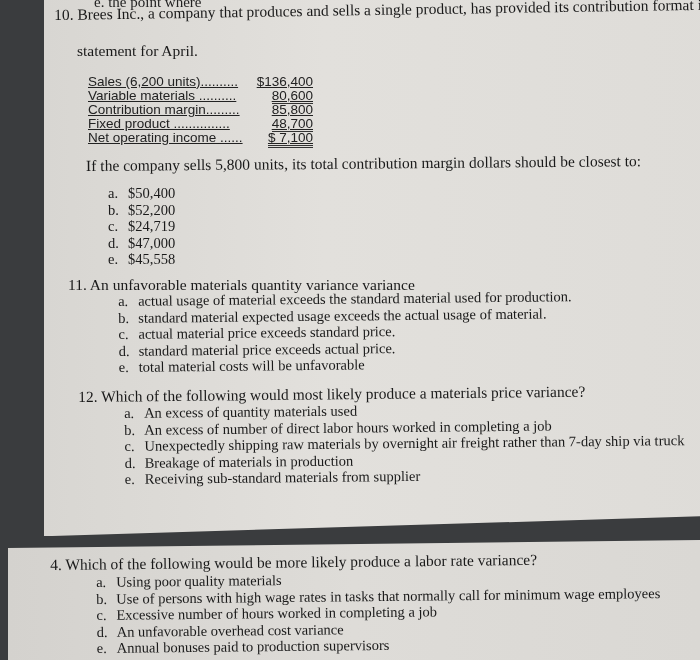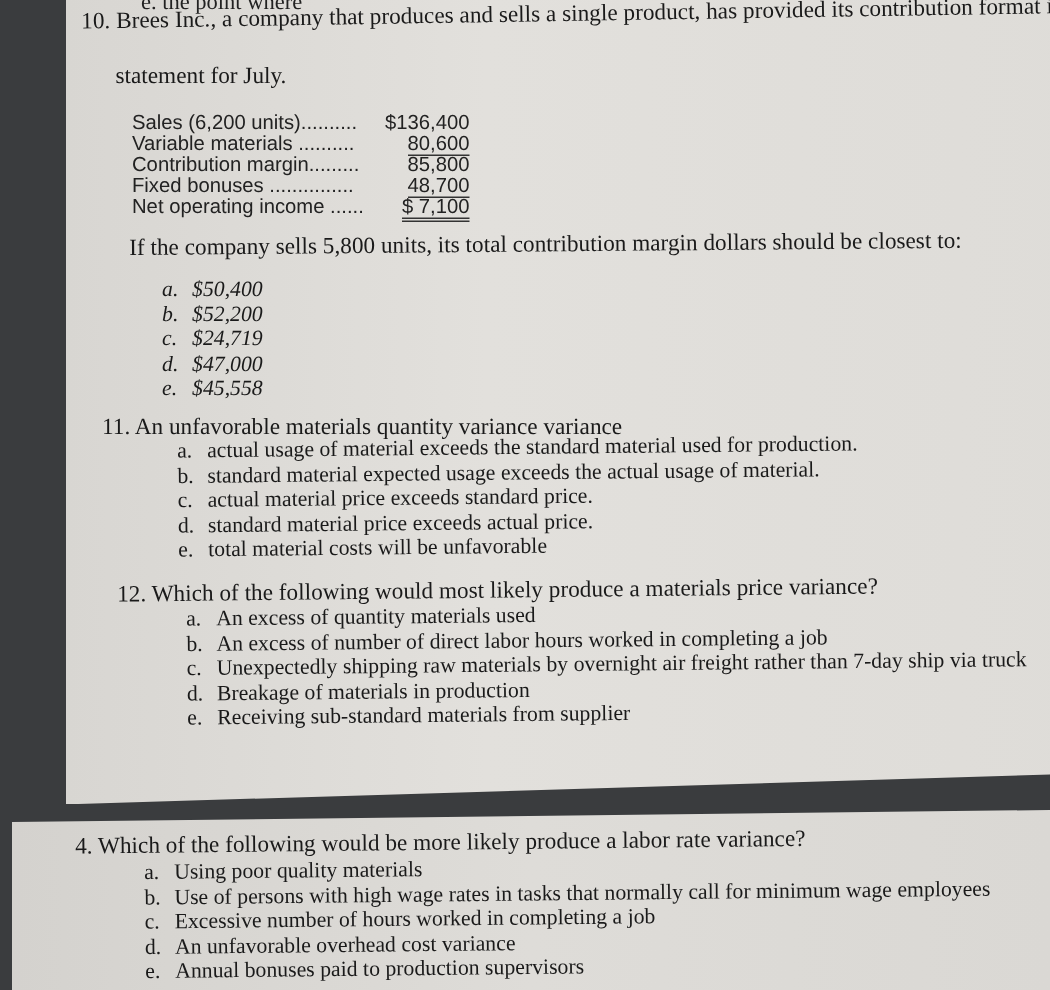--- a/index.html
+++ b/index.html
@@ -13,63 +13,63 @@
       position: absolute; left: 0; background: linear-gradient(90deg, #d8d6d2 0%, #e2e0dc 40%, #dedcd8 100%);
     }
     .page-top { top: 0; width: 700px; height: 536px; clip-path: polygon(0 0, 100% 0, 100% 515px, 8px 536px, 0 536px); margin-left: 44px; }
     .page-bottom { top: 540px; left: 8px; width: 692px; height: 120px; background: linear-gradient(90deg, #d4d2ce 0%, #dedcd8 50%, #dad8d4 100%); clip-path: polygon(0 8px, 100% 0, 100% 100%, 0 100%); }
     .abs { position: absolute; white-space: nowrap; }
     .cut { top: -6px; left: 50px; font-size: 15px; color: #222; }
     .qtext { font-size: 15.5px; line-height: 18px; }
     .opt { font-size: 14.5px; line-height: 16.5px; }
     .opt .lt { display: inline-block; width: 20px; }
     .stmt { font-family: "Liberation Sans", sans-serif; font-size: 13.5px; line-height: 14px; color: #222; }
-    .stmt .row { display: flex; }
+    .stmt .row { display: flex; text-decoration: underline; }
     .stmt .lbl { width: 165px; }
     .stmt .val { width: 60px; text-align: right; }
     .ul { border-bottom: 1px solid #333; }
     .dul { border-bottom: 3px double #333; }
   </style>
 </head>
 <body>
 
 <div class="page page-top">
   <div class="abs cut">e.   the point where</div>
 
   <div class="abs qtext" style="left:10px; top:6px; transform: rotate(-0.9deg); transform-origin:left top;">
     <span>10.</span>
     <span>Brees Inc., a company that produces and sells a single product, has provided its contribution format income</span>
   </div>
-  <div class="abs qtext" style="left:33px; top:42px;">statement for July.</div>
+  <div class="abs qtext" style="left:33px; top:42px;">statement for April.</div>
 
   <div class="abs stmt" style="left:44px; top:75px;">
     <div class="row">
       <span class="lbl">Sales (6,200 units)..........</span>
       <span class="val">$136,400</span>
     </div>
     <div class="row">
       <span class="lbl">Variable materials ..........</span>
       <span class="val"><span class="ul">80,600</span></span>
     </div>
     <div class="row">
       <span class="lbl">Contribution margin.........</span>
       <span class="val">85,800</span>
     </div>
     <div class="row">
-      <span class="lbl">Fixed bonuses ...............</span>
+      <span class="lbl">Fixed product ...............</span>
       <span class="val"><span class="ul">48,700</span></span>
     </div>
     <div class="row">
       <span class="lbl">Net operating income ......</span>
       <span class="val"><span class="dul">$ 7,100</span></span>
     </div>
   </div>
 
   <div class="abs qtext" style="left:42px; top:157px; transform: rotate(-0.5deg); transform-origin:left top;">If the company sells 5,800 units, its total contribution margin dollars should be closest to:</div>
-  <div class="abs opt" style="left:64px; top:185px;font-style:italic;">
+  <div class="abs opt" style="left:64px; top:185px;">
     <div><span class="lt">a.</span><span>$50,400</span></div>
     <div><span class="lt">b.</span><span>$52,200</span></div>
     <div><span class="lt">c.</span><span>$24,719</span></div>
     <div><span class="lt">d.</span><span>$47,000</span></div>
     <div><span class="lt">e.</span><span>$45,558</span></div>
   </div>
 
   <div class="abs qtext" style="left:24px; top:276px;">
     <span>11.</span>
     <span>An unfavorable materials quantity variance variance</span>

